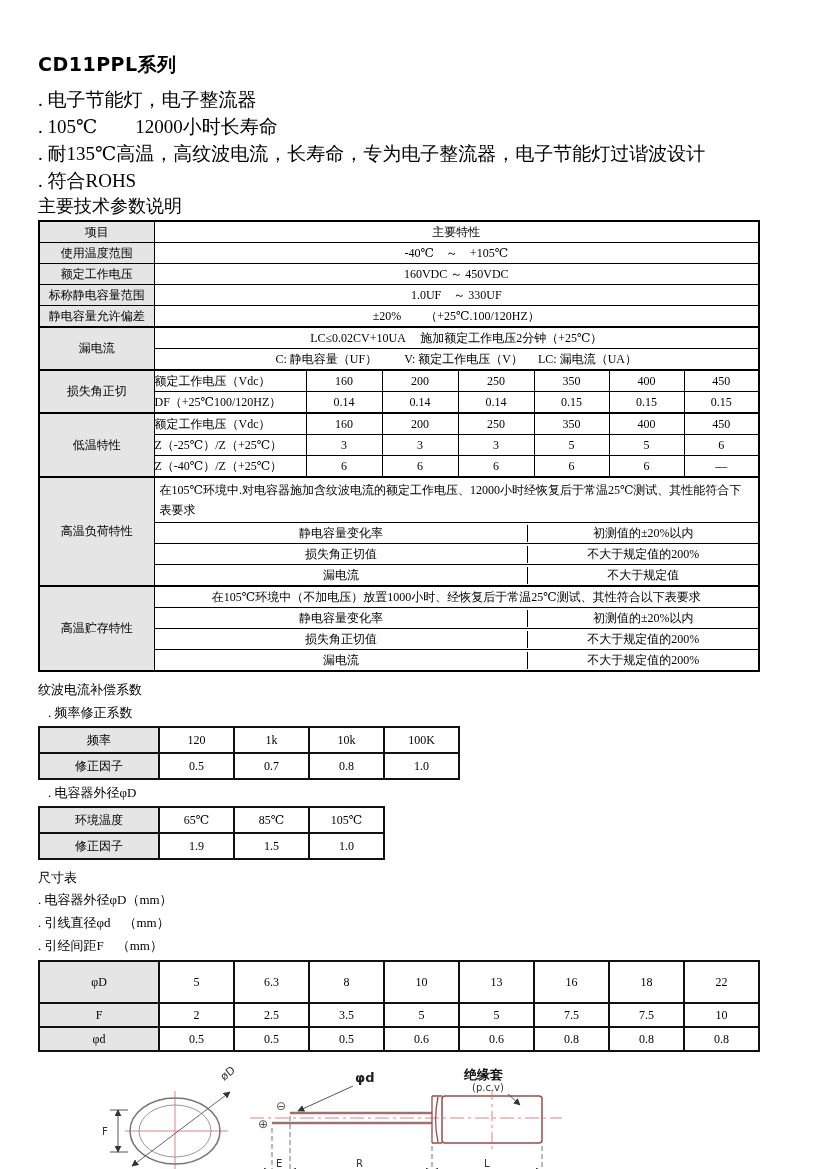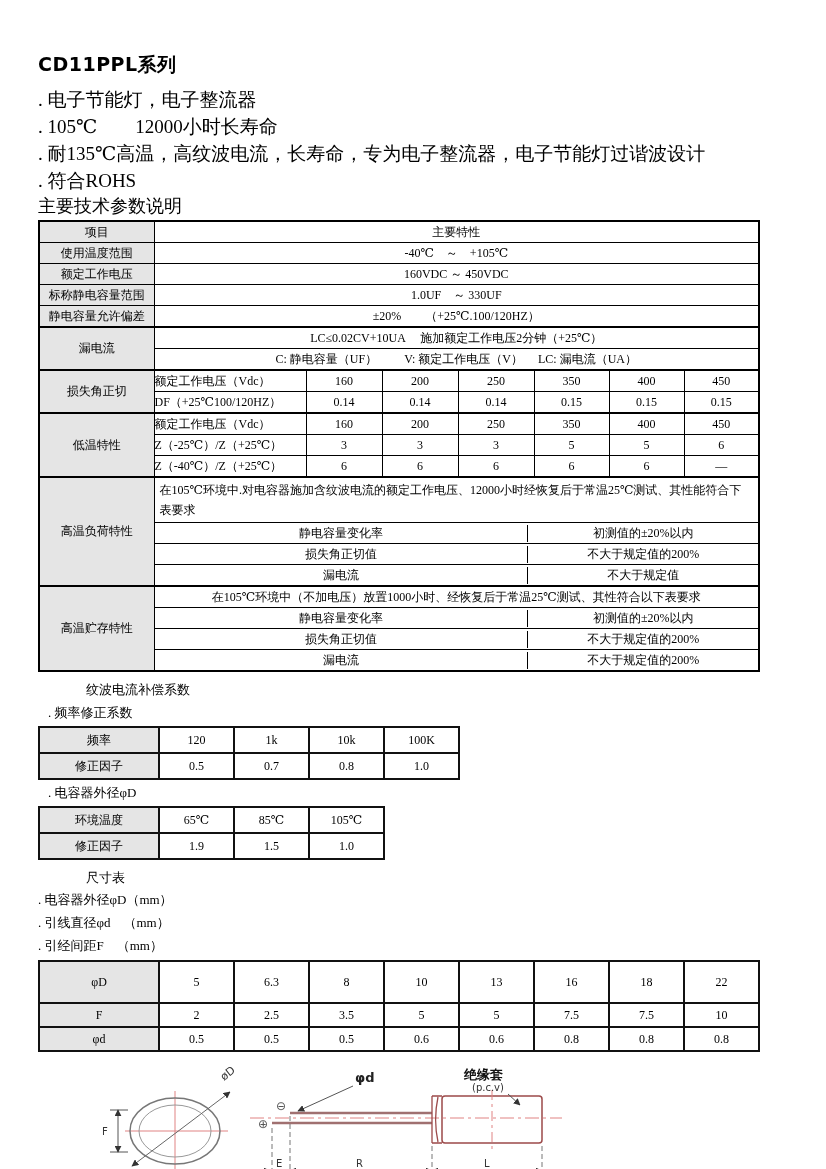--- a/index.html
+++ b/index.html
@@ -29,21 +29,21 @@
   td.desc-left{white-space:normal;text-align:left;padding:1px 5px;height:42px;line-height:20px;}
 
   .grid{border:2px solid #111;margin-top:3px;}
   .grid td{border:2px solid #111;height:24px;}
   .freq{width:420px;}
   .tempt{width:345px;padding-left:47px;}
   .dims{width:720px;}
   .dims td{height:22px;}
   .dims tr.tall td{height:40px;}
 
-  .note{font-size:13px;line-height:21px;margin-top:7px;margin-left:48px;}
+  .note{font-size:13px;line-height:21px;margin-top:7px;}
   .note.indent{margin-left:10px;margin-top:2px;}
   .dim-bullet{font-size:13px;line-height:23px;}
 
   .diagram-wrap{margin:14px 0 0 62px;}
   svg text{font-family:"DejaVu Sans","Liberation Sans",sans-serif;}
 </style>
 </head>
 <body>
 
 <div class="page">

